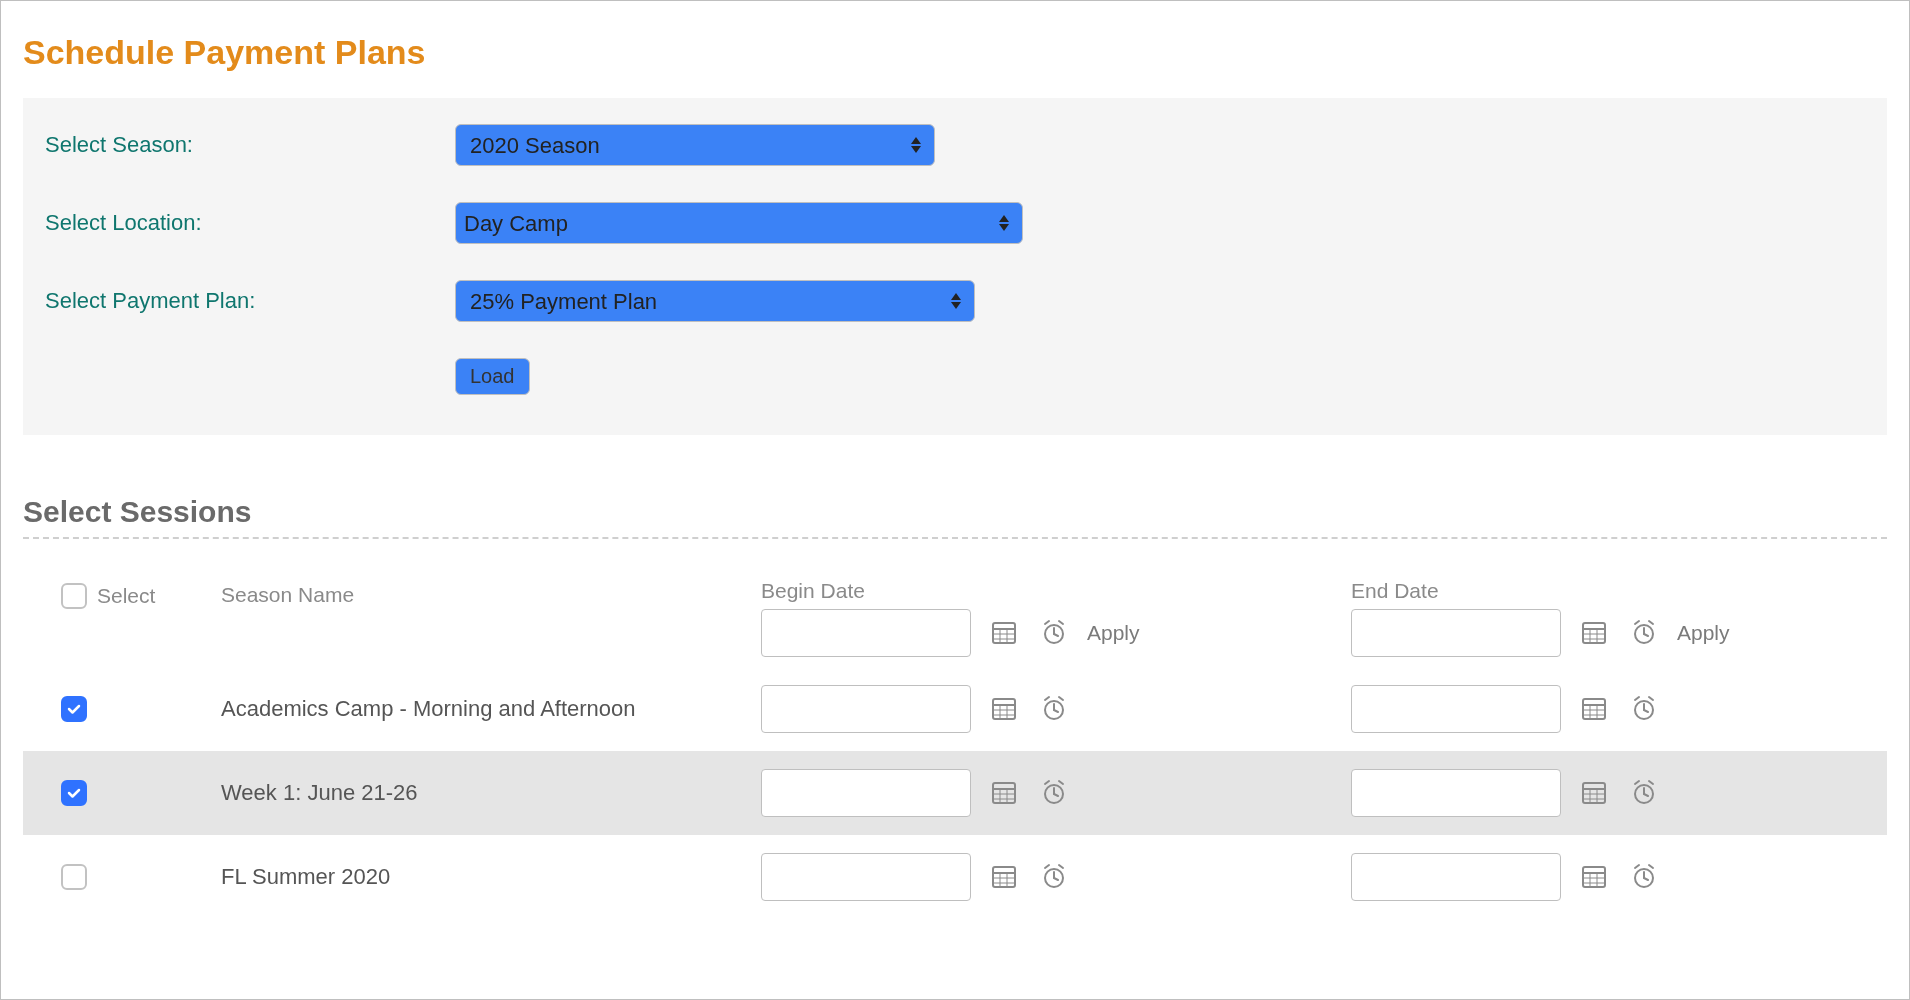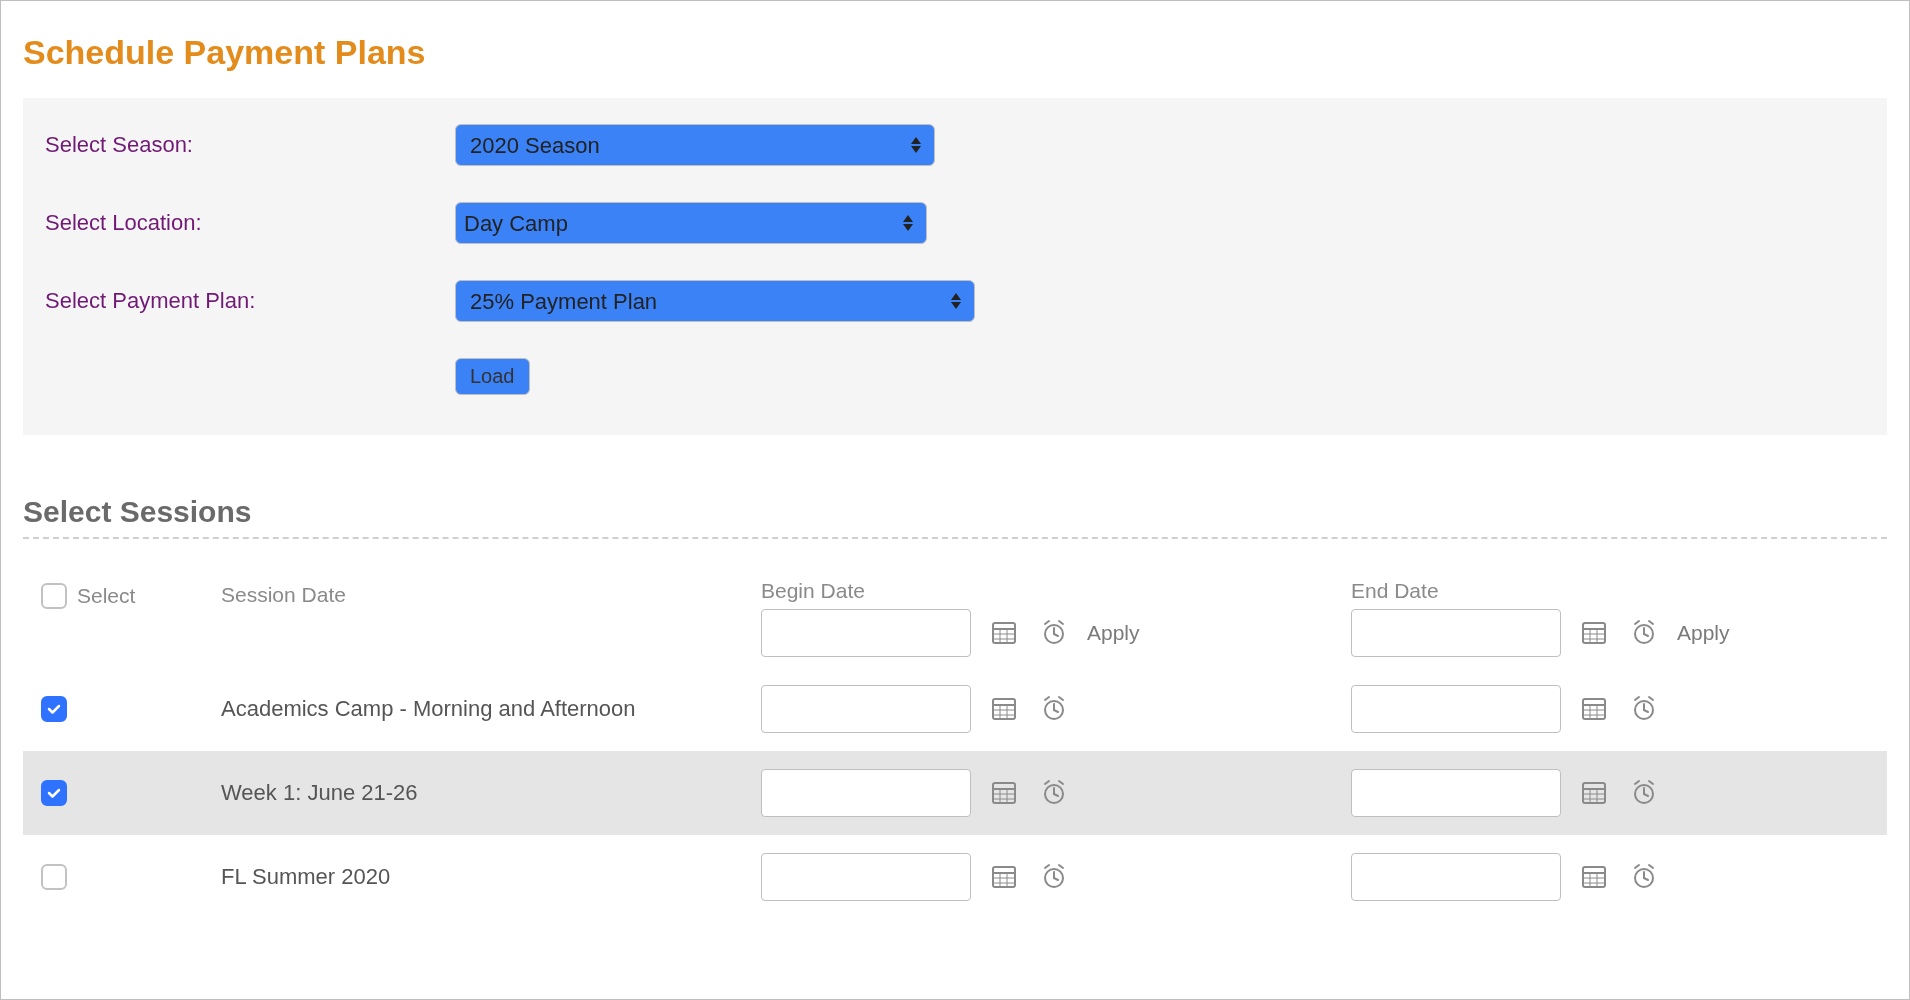--- a/index.html
+++ b/index.html
@@ -29,41 +29,41 @@
   }
   .filter-row {
     display: flex;
     align-items: center;
     margin-bottom: 36px;
   }
   .filter-row:last-of-type { margin-bottom: 28px; }
   .filter-label {
     width: 410px;
     font-size: 22px;
-    color: #701a75;
+    color: #0f766e;
   }
   .select-wrap {
     position: relative;
     display: inline-block;
   }
   .select-box {
     height: 42px;
     font-size: 22px;
     padding: 4px 44px 4px 14px;
     border: 1px solid #bfbfbf;
     border-radius: 6px;
     background: #3b82f6;
     color: #222;
     appearance: none;
     -webkit-appearance: none;
     -moz-appearance: none;
     cursor: pointer;
   }
   .select-box.w1 { width: 480px; }
-  .select-box.w2 { width: 472px; padding-left: 8px; }
+  .select-box.w2 { width: 568px; padding-left: 8px; }
   .select-box.w3 { width: 520px; }
   .select-caret {
     position: absolute;
     right: 14px;
     top: 50%;
     transform: translateY(-50%);
     pointer-events: none;
     display: flex;
     flex-direction: column;
     align-items: center;
@@ -133,21 +133,21 @@
     gap: 16px;
   }
   .sessions-row {
     font-size: 22px;
     color: #555;
     align-items: center;
     padding-top: 18px;
     padding-bottom: 18px;
   }
   .sessions-row.alt { background: #e5e5e5; }
-  .col-select { display: flex; align-items: center; }
+  .col-select { display: flex; align-items: center; margin-left: 20px; }
   .checkbox {
     width: 26px; height: 26px;
     border: 2px solid #c2c2c2;
     border-radius: 6px;
     background: #fff;
     display: inline-flex;
     align-items: center;
     justify-content: center;
     cursor: pointer;
   }
@@ -239,21 +239,21 @@
 
   <div class="sessions-table">
 
     <div class="sessions-header">
       <div class="col-select">
         <span class="checkbox">
           
         </span>
         <span>Select</span>
       </div>
-      <div class="col-session">Session Date</div>
+      <div class="col-session">Season Name</div>
       <div class="col-date-head">
         <span>Begin Date</span>
         <div class="date-controls">
           <input class="date-input" value="" style="">
           <span class="icon-btn">
             <svg width="26" height="26" viewBox="0 0 26 26">
                 <rect x="2" y="3" width="22" height="20" rx="2" fill="none" stroke="#8a8a8a" stroke-width="2"></rect>
                 <line x1="2" y1="9" x2="24" y2="9" stroke="#8a8a8a" stroke-width="2"></line>
                 <line x1="9" y1="9" x2="9" y2="23" stroke="#8a8a8a" stroke-width="1"></line>
                 <line x1="16" y1="9" x2="16" y2="23" stroke="#8a8a8a" stroke-width="1"></line>

